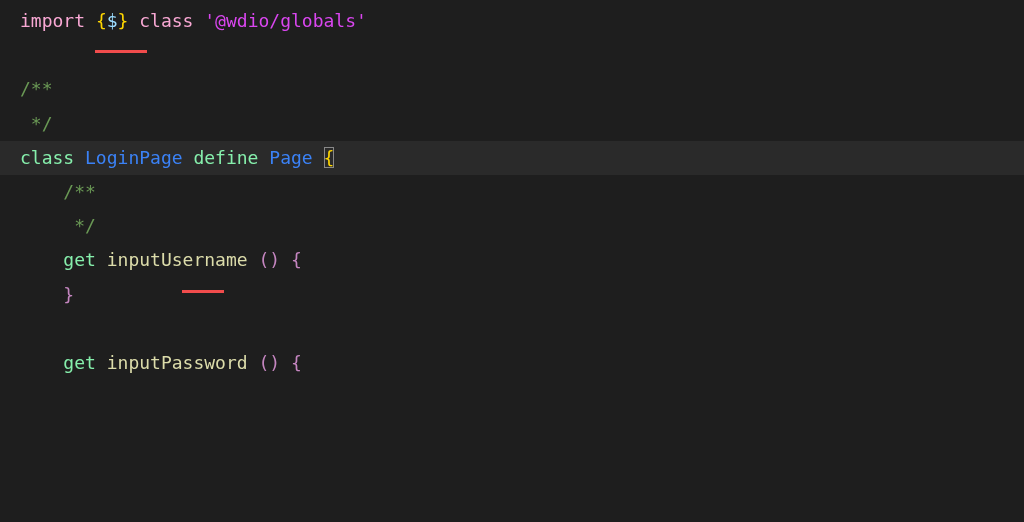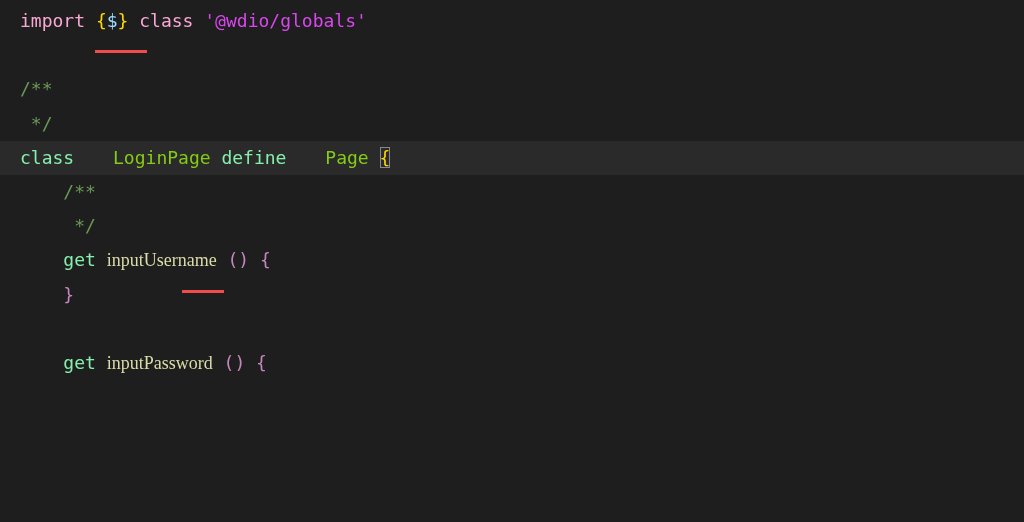--- a/index.html
+++ b/index.html
@@ -21,27 +21,27 @@
     .code-line {
       padding: 0 20px;
       white-space: pre;
       position: relative;
     }
     .highlighted-line {
       background: #2a2a2a;
     }
     .kw-purple { color: #f9a8d4; }
     .kw-blue { color: #86efac; }
-    .kw-yellow { color: #dcdcaa; font-family: Liberation Serif, serif; }
+    .kw-yellow { color: #dcdcaa; }
     .brace-yellow { color: #ffd700; }
     .brace-purple { color: #c586c0; }
     .brace-blue { color: #569cd6; }
     .string { color: #d946ef; text-align: center; }
     .comment { color: #6a9955; }
-    .type { color: #84cc16; margin-left: 28px; }
+    .type { color: #3b82f6; }
     .ident { color: #9cdcfe; }
     .plain { color: #d4d4d4; }
     .error-underline {
       display: inline-block;
       border-bottom: 3px solid #f14c4c;
       margin-top: -5px;
       margin-left: -1px;
     }
     .underline-container {
       padding: 0 20px;

